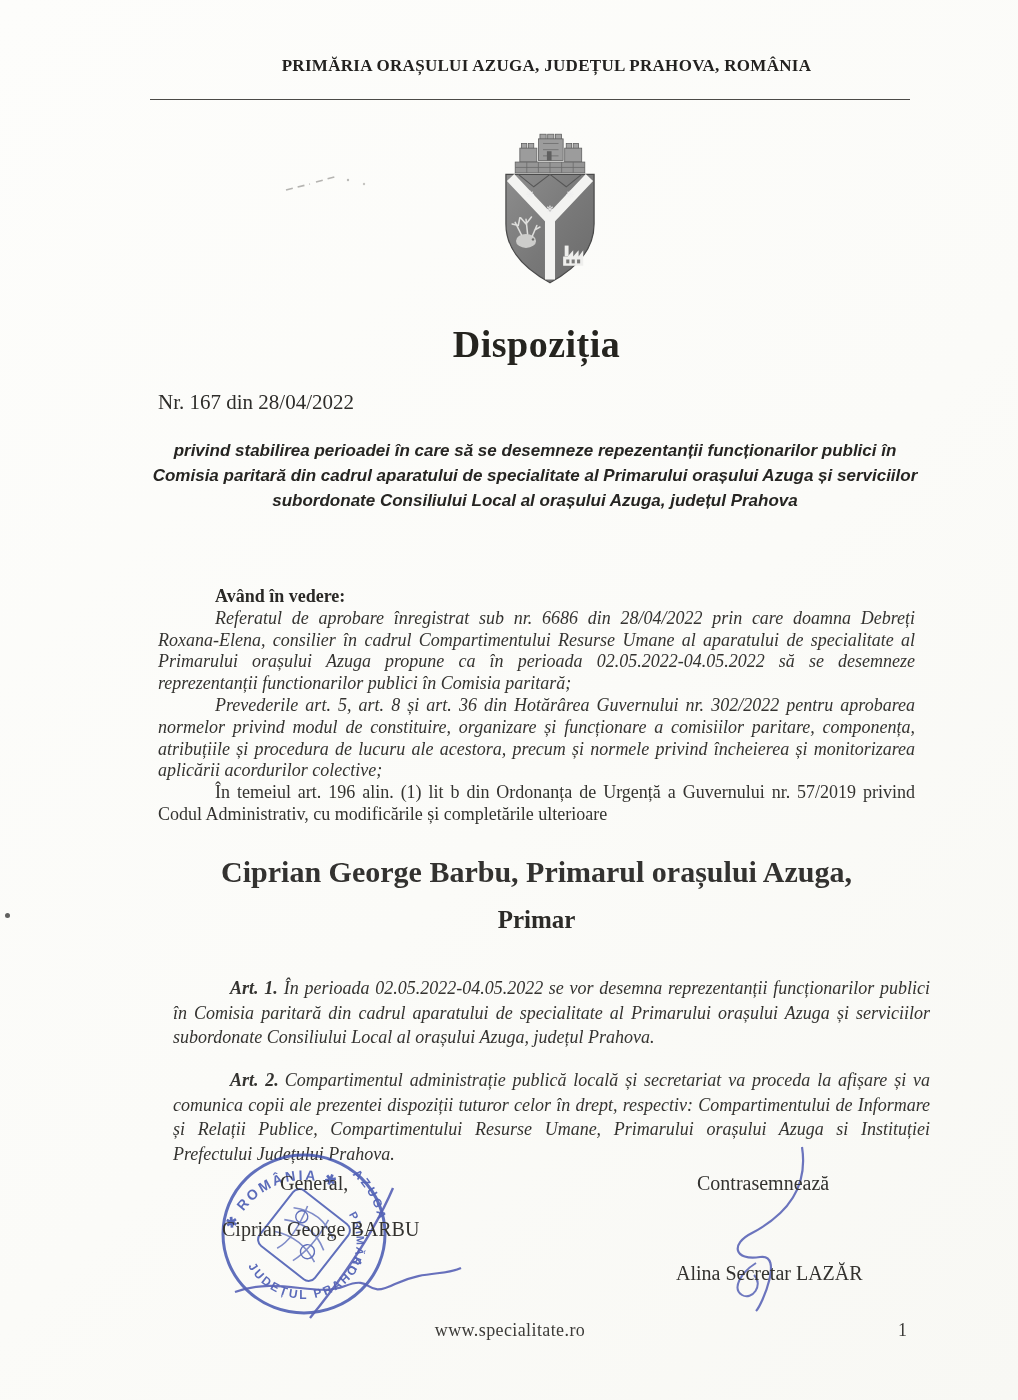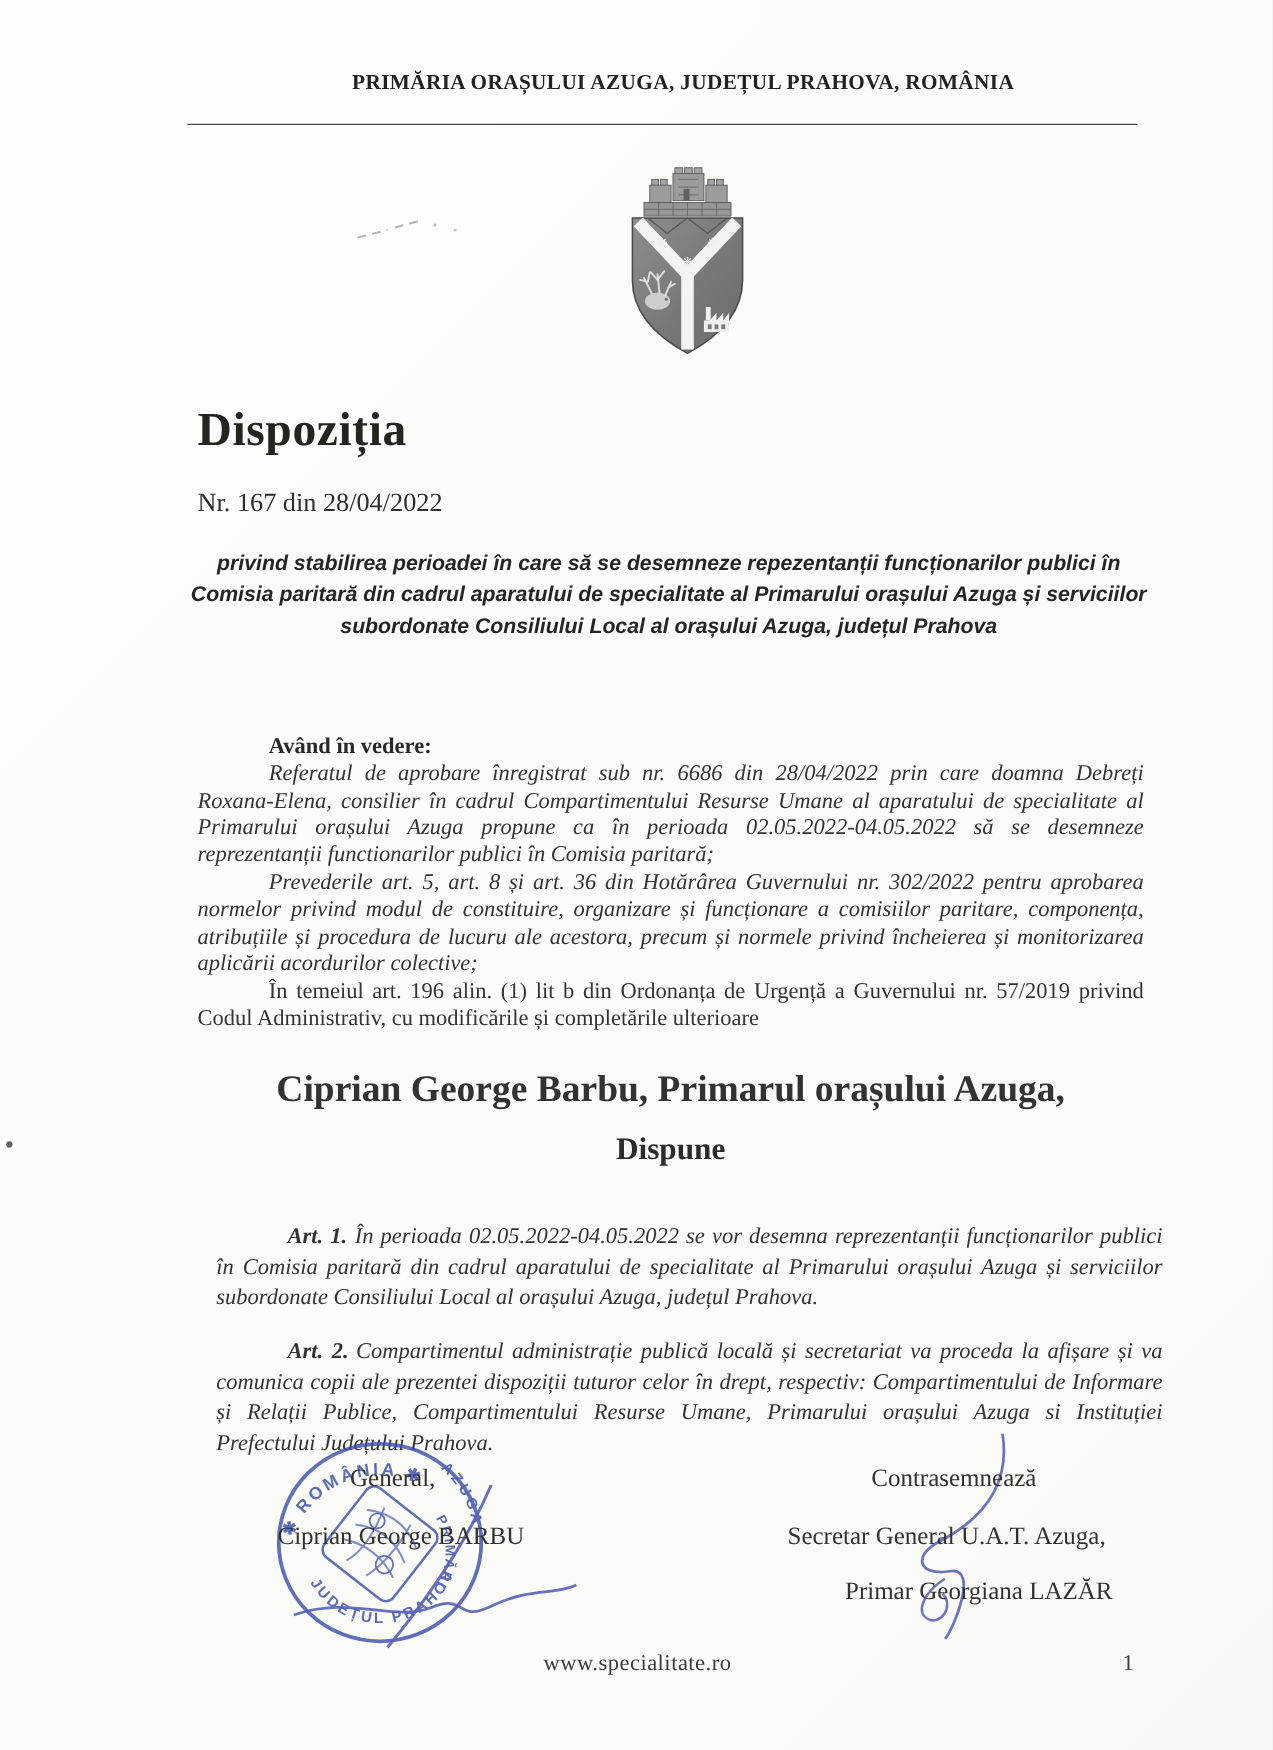--- a/index.html
+++ b/index.html
@@ -18,21 +18,21 @@
     text-align:center;font-weight:bold;font-size:17px;letter-spacing:.3px;
     color:#232220;
   }
   .header-rule{
     position:absolute;top:99px;left:150px;width:760px;height:0;
     border-top:1.6px solid #4b4a47;
   }
   .coa{position:absolute;top:130px;left:492px;width:116px;height:160px;}
   .doc-title{
     position:absolute;top:322px;left:158px;width:757px;
-    text-align:left;font-size:38px;font-weight:bold;color:#25241f;
+    text-align:center;font-size:38px;font-weight:bold;color:#25241f;
     letter-spacing:.5px;
   }
   .doc-number{
     position:absolute;top:390px;left:158px;width:757px;
     text-align:left;font-size:21px;color:#2e2d2a;
   }
   .subject{
     position:absolute;top:438px;left:140px;width:790px;
     text-align:center;
     font-family:"Liberation Sans","DejaVu Sans",sans-serif;
@@ -145,21 +145,21 @@
   <div class="subject">privind stabilirea perioadei în care să se desemneze repezentanții funcționarilor publici în Comisia paritară din cadrul aparatului de specialitate al Primarului orașului Azuga și serviciilor subordonate Consiliului Local al orașului Azuga, județul Prahova</div>
 
   <div class="preamble">
     <p class="preamble-heading">Având în vedere:</p>
     <p class="it">Referatul de aprobare înregistrat sub nr. 6686  din 28/04/2022  prin care doamna Debreți Roxana-Elena, consilier în cadrul Compartimentului Resurse Umane al aparatului de specialitate al Primarului orașului Azuga propune ca în perioada 02.05.2022-04.05.2022 să se desemneze reprezentanții functionarilor publici în Comisia paritară;</p>
     <p class="it">Prevederile art. 5, art. 8 și art. 36 din Hotărârea Guvernului  nr. 302/2022 pentru aprobarea normelor privind modul de constituire, organizare și funcționare a comisiilor paritare, componența, atribuțiile și procedura de lucuru ale acestora, precum și normele privind încheierea și monitorizarea aplicării acordurilor colective;</p>
     <p>În temeiul art. 196 alin. (1) lit b din Ordonanța de Urgență a Guvernului nr. 57/2019 privind Codul Administrativ, cu modificările și completările ulterioare</p>
   </div>
 
   <div class="issuer">Ciprian George Barbu, Primarul orașului Azuga,</div>
-  <div class="verb">Dispune</div>
+  <div class="verb">Primar</div>
 
   <p class="article art-1"><span class="art-label">Art. 1.</span><span>În perioada 02.05.2022-04.05.2022 se vor desemna reprezentanții funcționarilor publici în Comisia paritară din cadrul aparatului de specialitate al Primarului orașului Azuga și serviciilor subordonate Consiliului Local al orașului Azuga, județul Prahova.</span></p>
 
   <p class="article art-2"><span class="art-label">Art. 2.</span><span>Compartimentul administrație publică locală și secretariat va proceda la afișare și va comunica copii ale prezentei dispoziții tuturor celor în drept, respectiv: Compartimentului de Informare și Relații Publice, Compartimentului Resurse Umane,  Primarului orașului Azuga si Instituției Prefectului Județului Prahova.</span></p>
 
   <svg class="stamp" viewBox="0 0 170 170">
     <defs>
       <path id="arc-top" d="M 12,92 A 74,74 0 0 1 158,92" fill="none"></path>
       <path id="arc-bottom" d="M 24,104 A 64,64 0 0 0 146,104" fill="none"></path>
       <path id="arc-right" d="M 120,16 A 74,74 0 0 1 160,80" fill="none"></path>
@@ -189,19 +189,18 @@
 
   <svg class="sig-stroke" style="top:1145px;left:690px;" width="140" height="170" viewBox="0 0 140 170">
     <path d="M112,2 C118,40 100,68 62,88 C40,99 44,116 70,112 C94,108 72,160 66,166" stroke="#5661b5" stroke-width="2.2" fill="none" opacity=".88"></path>
     <path d="M66,118 C50,128 42,144 52,150 C62,156 74,140 64,130" stroke="#5661b5" stroke-width="2" fill="none" opacity=".85"></path>
   </svg>
 
   <div class="sig sig-primar-title">General,</div>
   <div class="sig sig-primar-name">Ciprian George BARBU</div>
 
   <div class="sig sig-contra">Contrasemnează</div>
-  <div class="sig sig-secretar-title">Secretar General U.A.T. Azuga,</div>
-  <div class="sig sig-secretar-name">Primar Georgiana LAZĂR</div>
+  <div class="sig sig-secretar-name">Alina Secretar LAZĂR</div>
 
   <div class="footer-site">www.specialitate.ro</div>
   <div class="footer-page">1</div>
 
 </div>
 
 </body></html>

